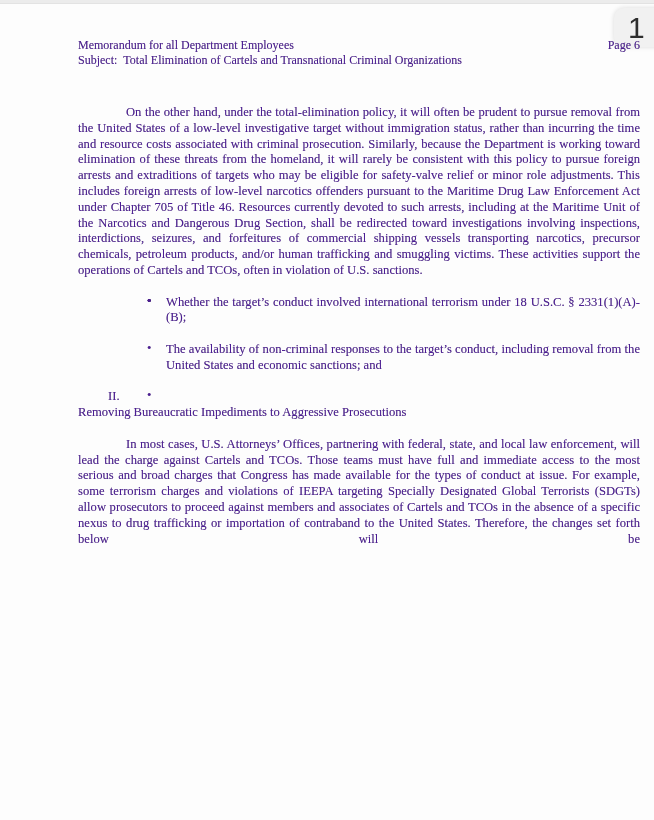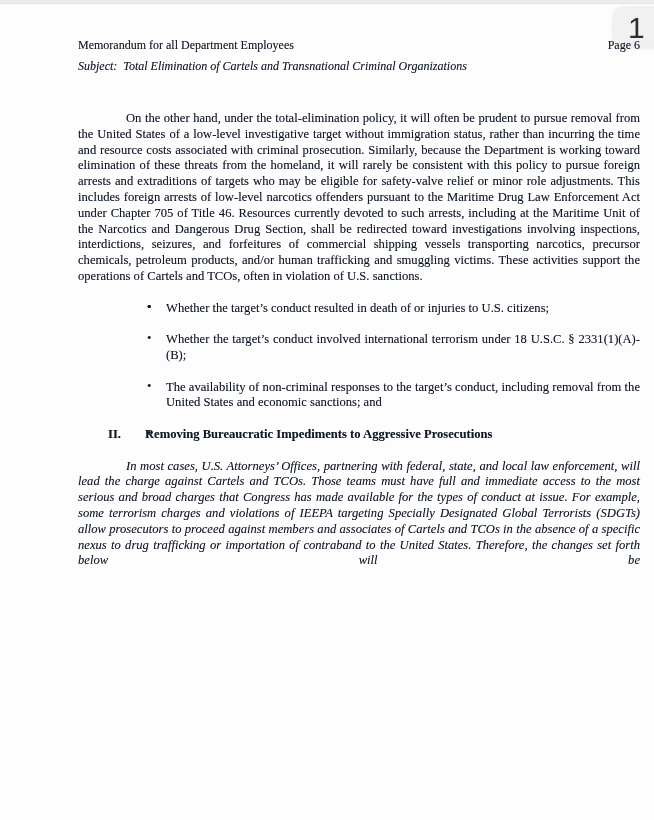--- a/index.html
+++ b/index.html
@@ -38,59 +38,60 @@
     font-family: "Liberation Sans", "DejaVu Sans", sans-serif;
     font-size: 30px;
     font-weight: 500;
     color: #2e2e2e;
   }
   .content {
     position: absolute;
     left: 78px;
     top: 38px;
     width: 562px;
-    color: #0f172a;
+    color: #4c1d95;
     font-size: 12.6px;
     line-height: 15.8px;
     text-shadow: 0 0 0.5px rgba(40,40,40,0.4);
   }
   .memo-header { font-size: 12px; line-height: 15px; }
   .memo-header .row1 {
     display: flex;
     justify-content: space-between;
   }
-  .memo-header .row2 { margin-top: 6px; font-style: italic; }
+  .memo-header .row2 { margin-top: 0; }
   .memo-header .subject-label { margin-right: 6px; }
   .body-para {
     text-align: justify;
     margin-top: 15.8px;
   }
   .body-para.indent { text-indent: 48px; }
   .body-para.first { margin-top: 37px; }
-  .justify-last { text-align-last: justify; font-style: italic; }
+  .justify-last { text-align-last: justify; }
   ul.factors {
     list-style: none;
     margin-top: 15.8px;
   }
   ul.factors li {
     position: relative;
     padding-left: 88px;
     text-align: justify;
     margin-bottom: 15.8px;
   }
   ul.factors li:last-child { margin-bottom: 0; }
   ul.factors .marker {
     position: absolute;
     left: 69px;
     top: -1px;
   }
   .section-heading {
     display: flex;
     margin-top: 15.8px;
-    font-weight: bold;
+    font-weight: normal;
+    flex-direction: column;
   }
   .section-heading .num {
     width: 37px;
     margin-left: 30px;
     flex: 0 0 auto;
   }
 </style>
 </head>
 <body>
 
@@ -119,21 +120,20 @@
 
     <ul class="factors">
       <li>
         <span class="marker">•</span>
       </li>
       <li>
         <span class="marker">•</span>
       </li>
       <li>
         <span class="marker">•</span>
-        <span>Whether the target’s conduct resulted in death of or injuries to U.S. citizens;</span>
       </li>
       <li>
         <span class="marker">•</span>
         <span>Whether the target’s conduct involved international terrorism under 18 U.S.C. § 2331(1)(A)-(B);</span>
       </li>
       <li>
         <span class="marker">•</span>
         <span>The availability of non-criminal responses to the target’s conduct, including removal from the United States and economic sanctions; and</span>
       </li>
       <li>

